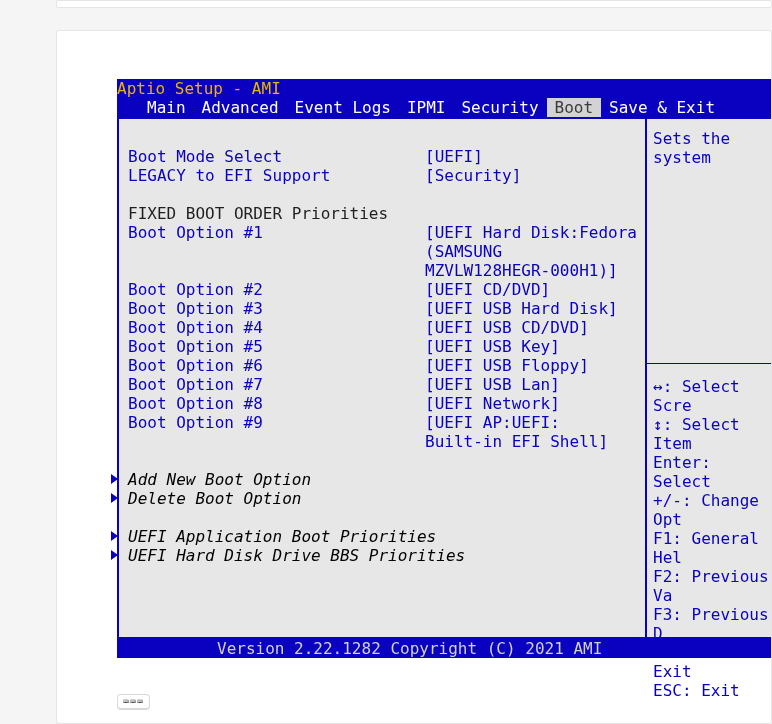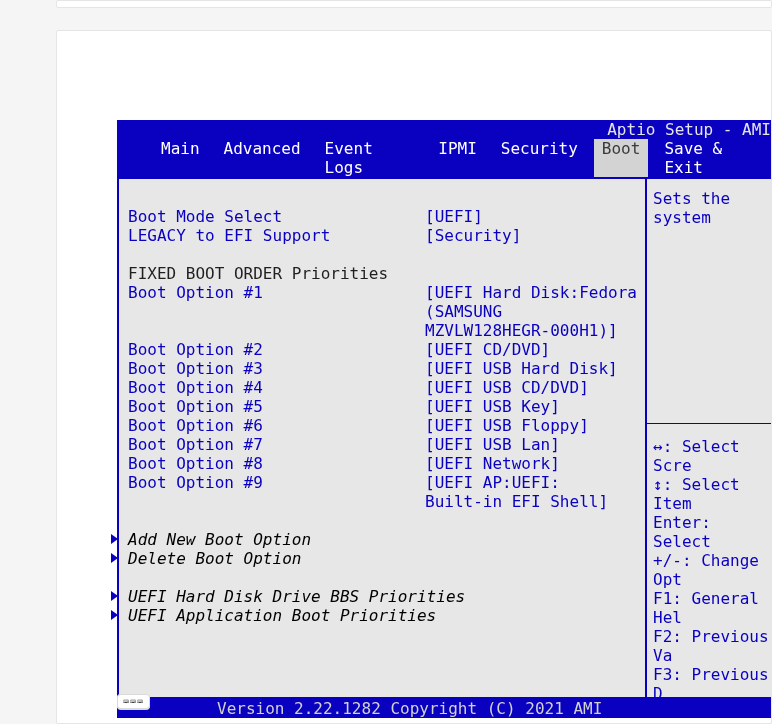--- a/index.html
+++ b/index.html
@@ -31,28 +31,27 @@
     background: #e7e7e7;
     width: 100%;
     position: relative;
   }
   .bios-header {
     background: #0a00c0;
     color: #fff;
     line-height: 19px;
   }
   .bios-title {
-    text-align: right;
-    color: #e5e5e5;
-    margin-top: 41px;
+    text-align: left;
+    color: #eab308;
   }
   .menu-row {
     display: flex;
-    gap: 8px;
-    padding-left: 36px;
+    gap: 0;
+    padding-left: 22px;
   }
   .menu-item {
     color: #fff;
     padding: 0 8px;
   }
   .menu-item.active {
     background: #d3d3d3;
     color: #3a3a3a;
   }
   .bios-body {
@@ -214,22 +213,22 @@
               <div class="opt-label"></div>
               <div class="opt-value">Built-in EFI Shell]</div>
             </div>
           </div>
 
         <div style="height:19px"></div>
         <div id="submenu-list">
             <div class="submenu">Add New Boot Option</div>
             <div class="submenu">Delete Boot Option</div>
             <div style="height: 19px;"></div>
+            <div class="submenu">UEFI Application Boot Priorities</div>
             <div class="submenu">UEFI Hard Disk Drive BBS Priorities</div>
-            <div class="submenu">UEFI Application Boot Priorities</div>
           </div>
 
       </div>
 
       <div class="side-panel">
         <div class="help-text">Sets the system</div>
         <div class="side-sep"></div>
         <div class="help-keys" id="help-keys">
             <div>↔: Select Scre</div>
             <div>↕: Select Item</div>

